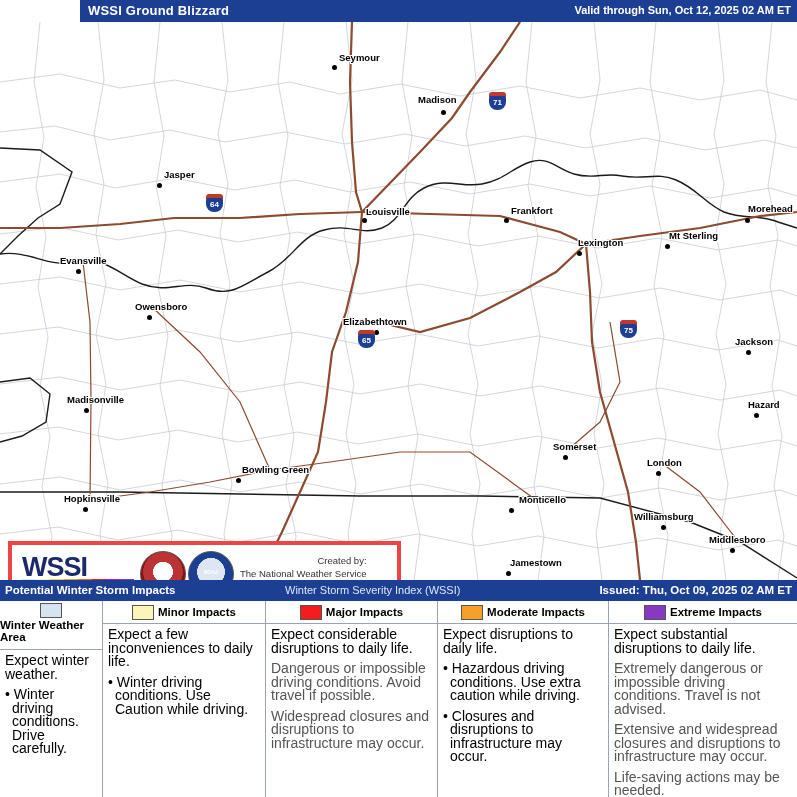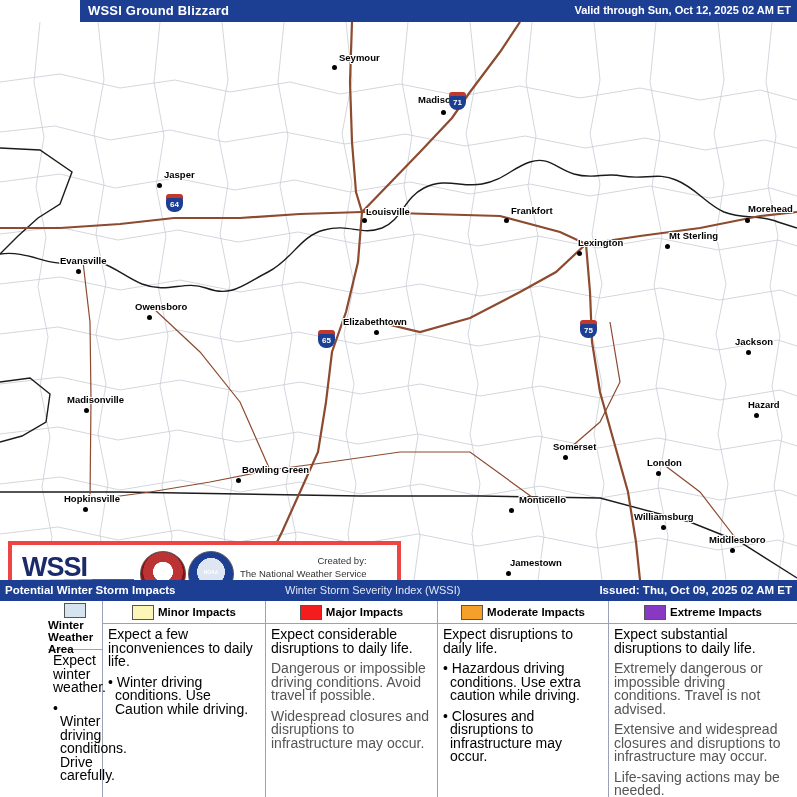--- a/index.html
+++ b/index.html
@@ -13,21 +13,21 @@
   .titlebar .t-corner{position:absolute;left:0;top:0;width:80px;height:22px;background:#fff;}
 
   
   .map{position:absolute;left:0;top:22px;width:797px;height:558px;background:#ffffff;overflow:hidden;}
   .map svg{position:absolute;left:0;top:0;}
   .city-dot{position:absolute;width:5px;height:5px;background:#000;border-radius:50%;}
   .city-label{position:absolute;font-size:9.5px;font-weight:bold;color:#000;white-space:nowrap;
     text-shadow:1px 0 #fff,-1px 0 #fff,0 1px #fff,0 -1px #fff,1px 1px #fff,-1px -1px #fff,1px -1px #fff,-1px 1px #fff;text-align:right;}
 
   
-  .shield{position:absolute;width:23px;height:18px;}
+  .shield{position:absolute;width:23px;height:18px;margin-left:40px;}
   .shield .sh-top{position:absolute;left:0;top:0;width:17px;height:5px;background:#c0392b;border-radius:3px 3px 0 0;}
   .shield .sh-bot{position:absolute;left:0;top:4px;width:17px;height:14px;background:#1c3f94;
      border-radius:2px 2px 8px 8px;}
   .shield span{position:absolute;left:0;top:6px;width:17px;text-align:center;color:#fff;font-size:8px;font-weight:bold;}
 
   
   .logobox{position:absolute;left:8px;top:519px;width:385px;height:56px;background:#fff;border:4px solid #ef4444;}
   .wssi-word{position:absolute;left:10px;top:7px;font-size:27px;font-weight:bold;font-family:"Liberation Sans",sans-serif;letter-spacing:-1px;color:#1b2a6b;}
   .wssi-bars{position:absolute;left:10px;top:34px;width:112px;height:4px;display:flex;}
   .wssi-bars div{flex:1;height:4px;}
@@ -47,21 +47,21 @@
   .legend{position:absolute;left:0;top:601px;width:797px;height:196px;display:flex;}
   .lcol{position:relative;border-right:1px solid #9aa3b5;box-sizing:border-box;}
   .lcol:last-child{border-right:none;}
   .lhead{height:22px;display:flex;align-items:center;justify-content:center;gap:4px;border-bottom:1px solid #9aa3b5;}
   .lswatch{width:20px;height:13px;border:1px solid #555;flex:0 0 auto;}
   .lhead-txt{font-size:11.5px;font-weight:bold;color:#000;}
   .lbody{padding:4px 5px 0 5px;font-size:14px;line-height:13.5px;color:#000;}
   .lbody p{margin:0 0 7px 0;}
   .lbody .bullet{padding-left:7px;text-indent:-7px;}
   .g{color:#555;}
-  .col1{width:103px;padding-left:48px;}
+  .col1{width:103px;}
   .col2{width:163px;}
   .col3{width:171px;}
   .col4{width:172px;}
   .col5{width:188px;}
   .col1 .lhead{flex-direction:column;height:46px;gap:1px;justify-content:flex-start;padding-top:2px;}
   .col1 .lhead .lswatch{margin:0 auto;}
 </style>
 </head>
 <body>
 

